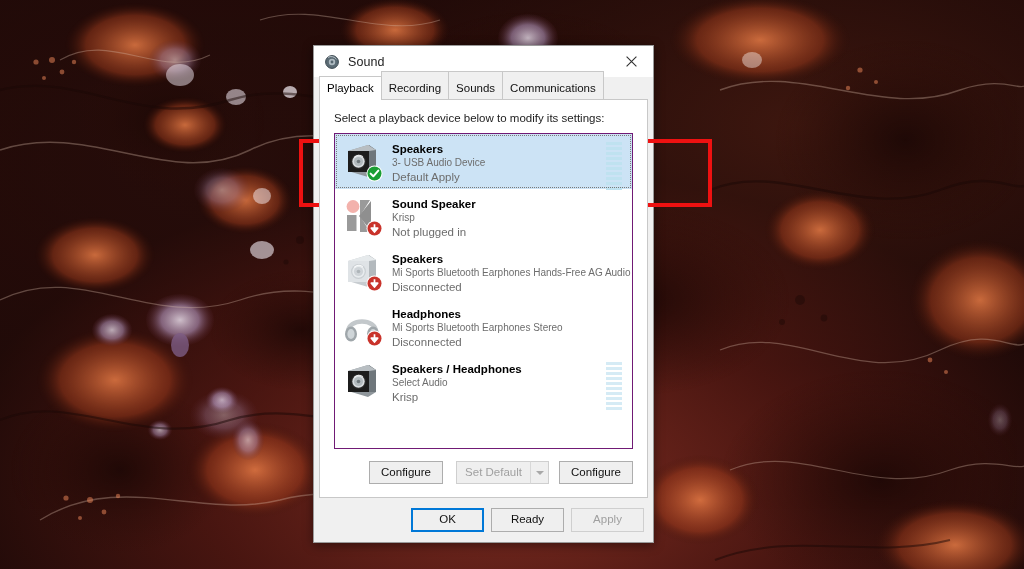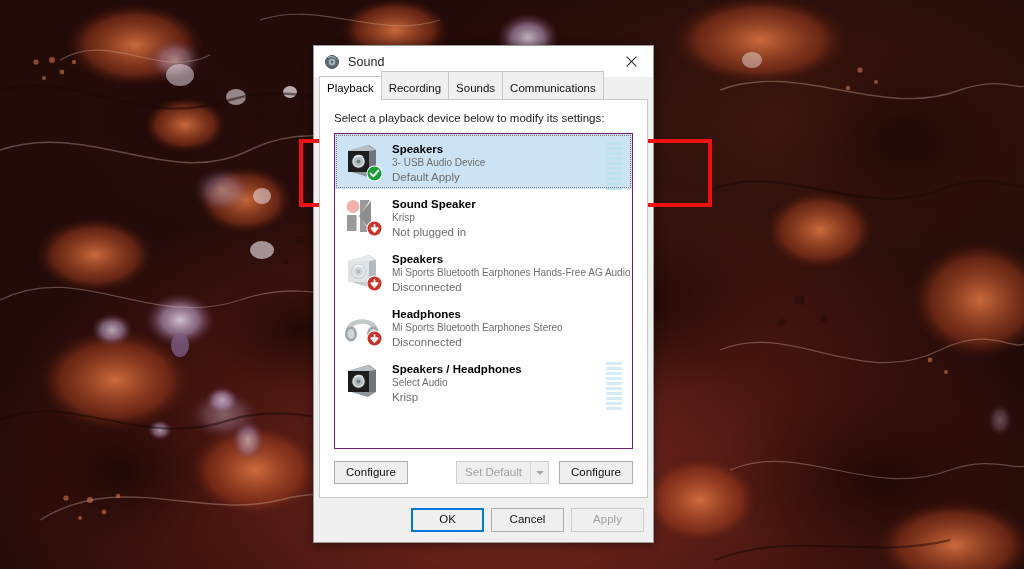--- a/index.html
+++ b/index.html
@@ -162,20 +162,21 @@
     height: 3px;
     background: #bfe2f0;
   }
   .meter.dim .seg { background: #d5ebf5; }
 
   
   .midbuttons {
     flex: 0 0 auto;
     display: flex; align-items: center;
     padding: 12px 14px 13px 14px;
+    margin-left: 35px;
   }
   .btn {
     font-size: 11.5px;
     color: #111;
     background: #efefef;
     border: 1px solid #adadad;
     height: 23px;
     min-width: 74px;
     padding: 0 8px;
     display: inline-flex; align-items: center; justify-content: center;
@@ -554,21 +555,21 @@
           <span>Configure</span>
         </div>
     </div>
   </div>
 
   <div class="bottombar">
     <div class="btn wide default">
         <span>OK</span>
       </div>
     <div class="btn wide">
-        <span>Cancel</span>
+        <span>Ready</span>
       </div>
     <div class="btn wide disabled">
         <span>Apply</span>
       </div>
   </div>
 
 </div>
 
 <div id="annotation"></div>
 

